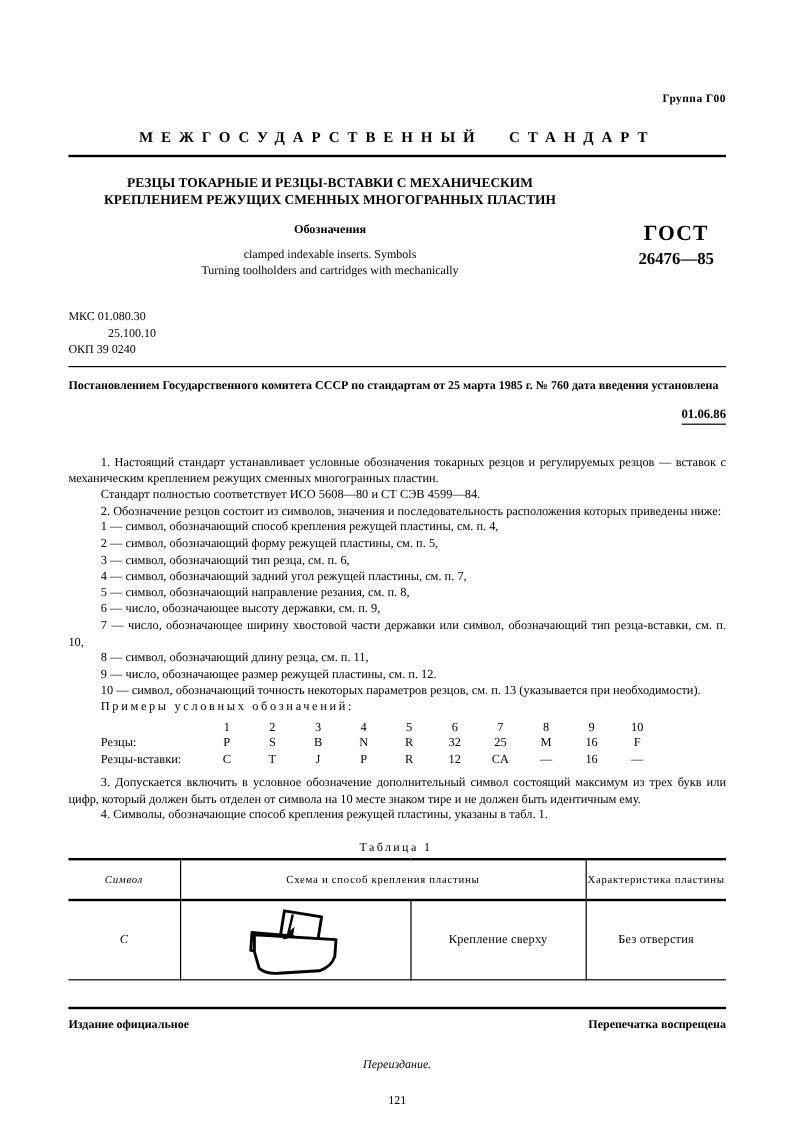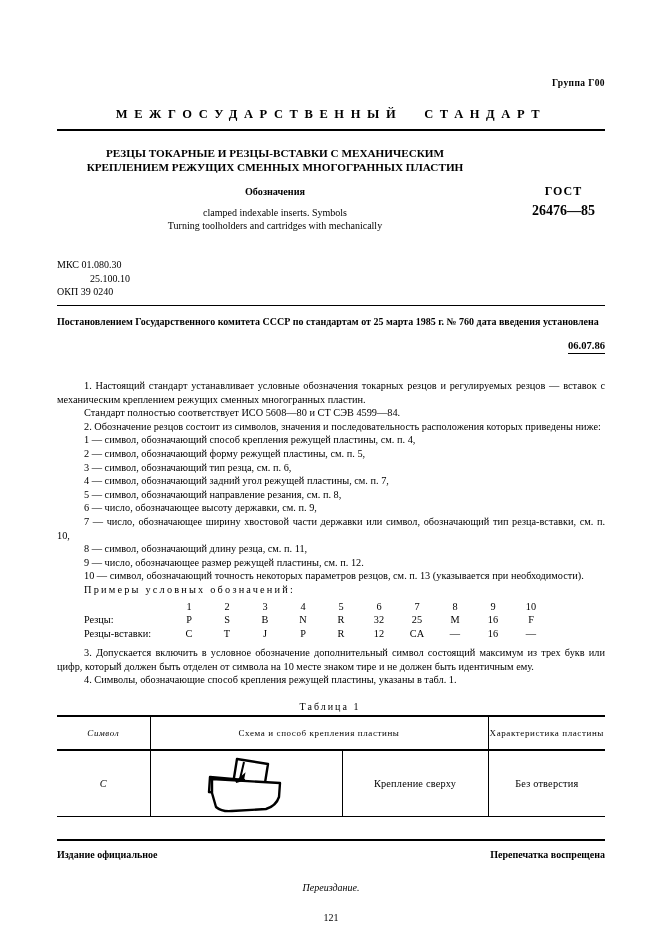--- a/index.html
+++ b/index.html
@@ -80,21 +80,21 @@
     font-size: 10px;
     line-height: 13px;
   }
   .gost-box {
     position: absolute;
     right: 10px;
     top: 38px;
     text-align: center;
     font-weight: bold;
   }
-  .gost-word { font-size: 12px; letter-spacing: 1px; }
+  .gost-word { font-size: 18px; letter-spacing: 1px; }
   .gost-num { font-size: 14px; margin-top: 4px; }
 
   
   .codes {
     margin-top: 0;
     font-size: 10px;
     line-height: 13.5px;
   }
   .codes .indent { padding-left: 33px; }
 
@@ -268,21 +268,21 @@
       <div>
         <span>ОКП</span>
         <span>39 0240</span>
       </div>
     </div>
 
     <div class="rule-under-codes"></div>
 
     <div class="decree">Постановлением Государственного комитета СССР по стандартам от 25 марта 1985 г. № 760 дата введения установлена</div>
     <div class="decree-date-wrap">
-      <span class="decree-date">06.07.86</span>
+      <span class="decree-date">01.06.86</span>
     </div>
 
     <div class="body">
       <p class="p-ind">1. Настоящий стандарт устанавливает условные обозначения токарных резцов и регулируемых резцов — вставок с механическим креплением режущих сменных многогранных пластин.</p>
       <p class="p-ind">Стандарт полностью соответствует ИСО 5608—80 и СТ СЭВ 4599—84.</p>
       <p class="p-ind">2. Обозначение резцов состоит из символов, значения и последовательность расположения которых приведены ниже:</p>
       <p class="li-ind">1 — символ, обозначающий способ крепления режущей пластины, см. п. 4,</p>
       <p class="li-ind">2 — символ, обозначающий форму режущей пластины, см. п. 5,</p>
       <p class="li-ind">3 — символ, обозначающий тип резца, см. п. 6,</p>
       <p class="li-ind">4 — символ, обозначающий задний угол режущей пластины, см. п. 7,</p>

